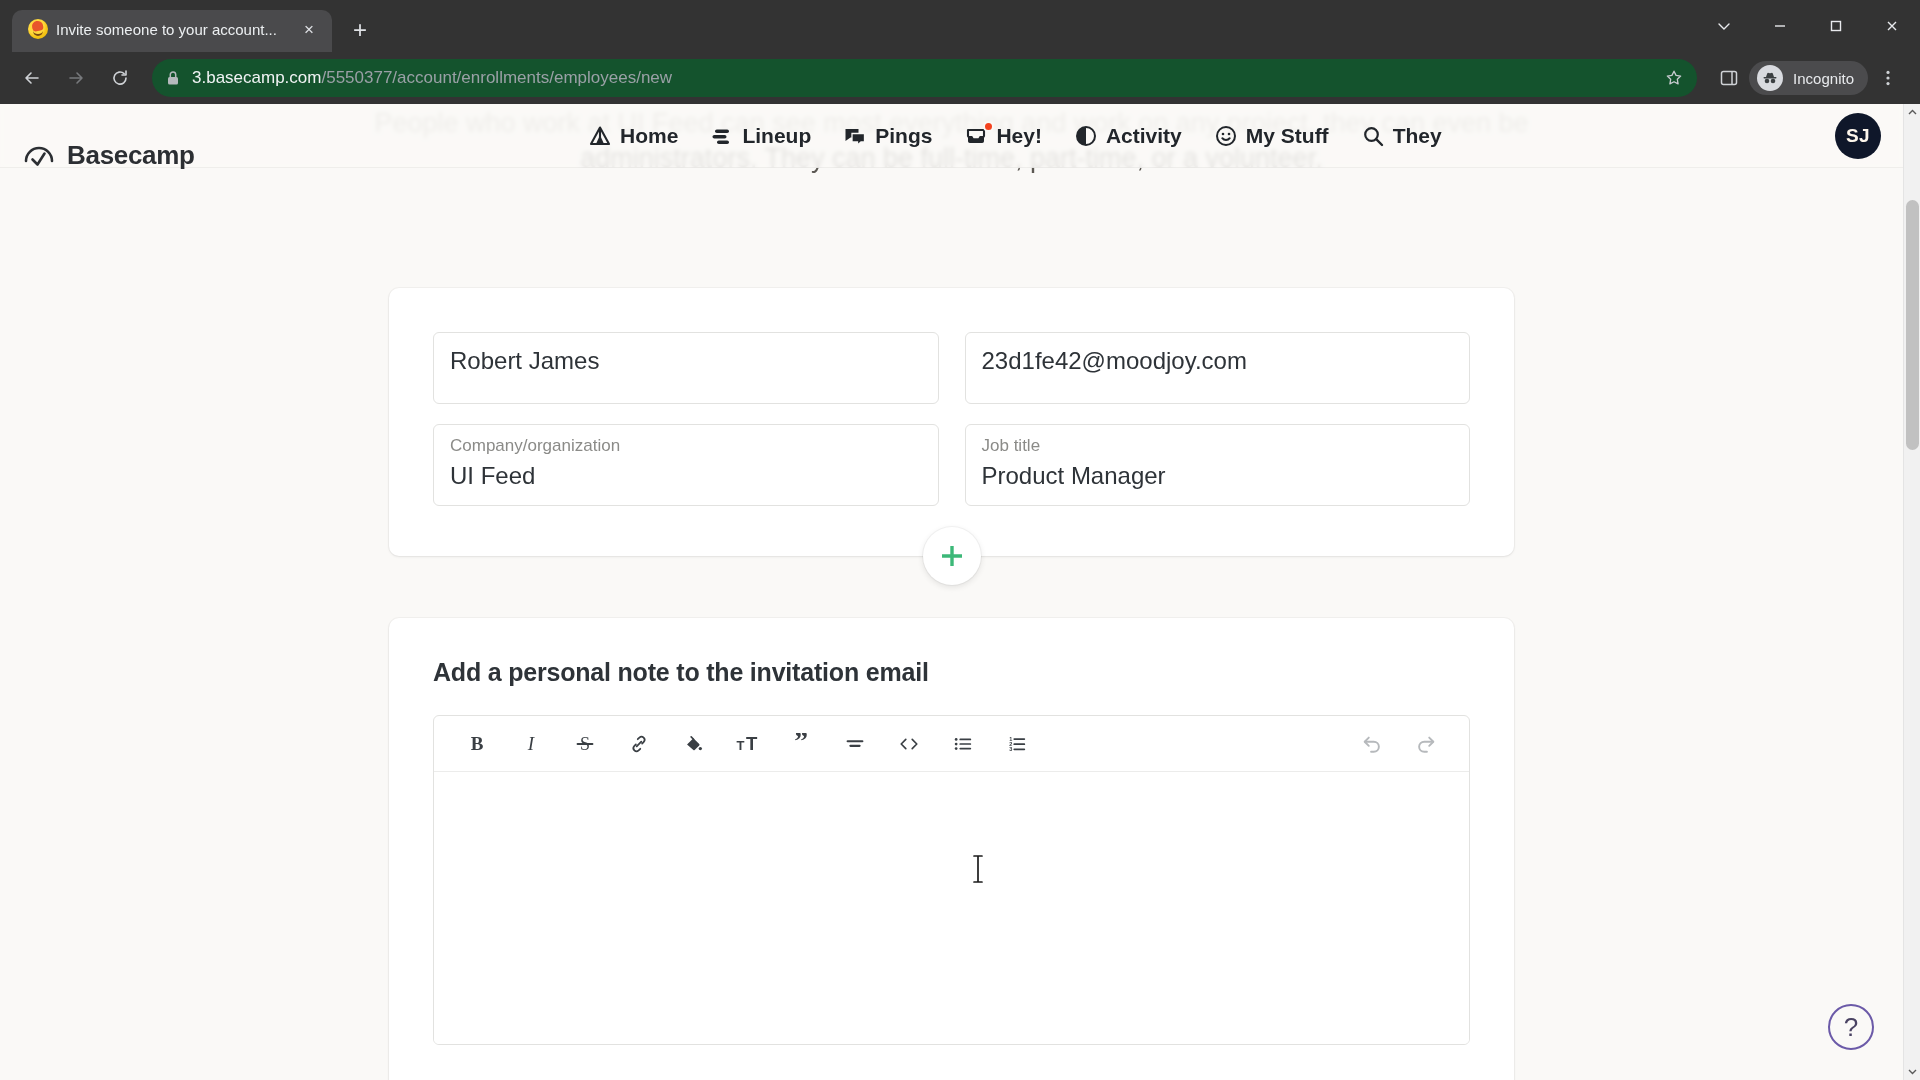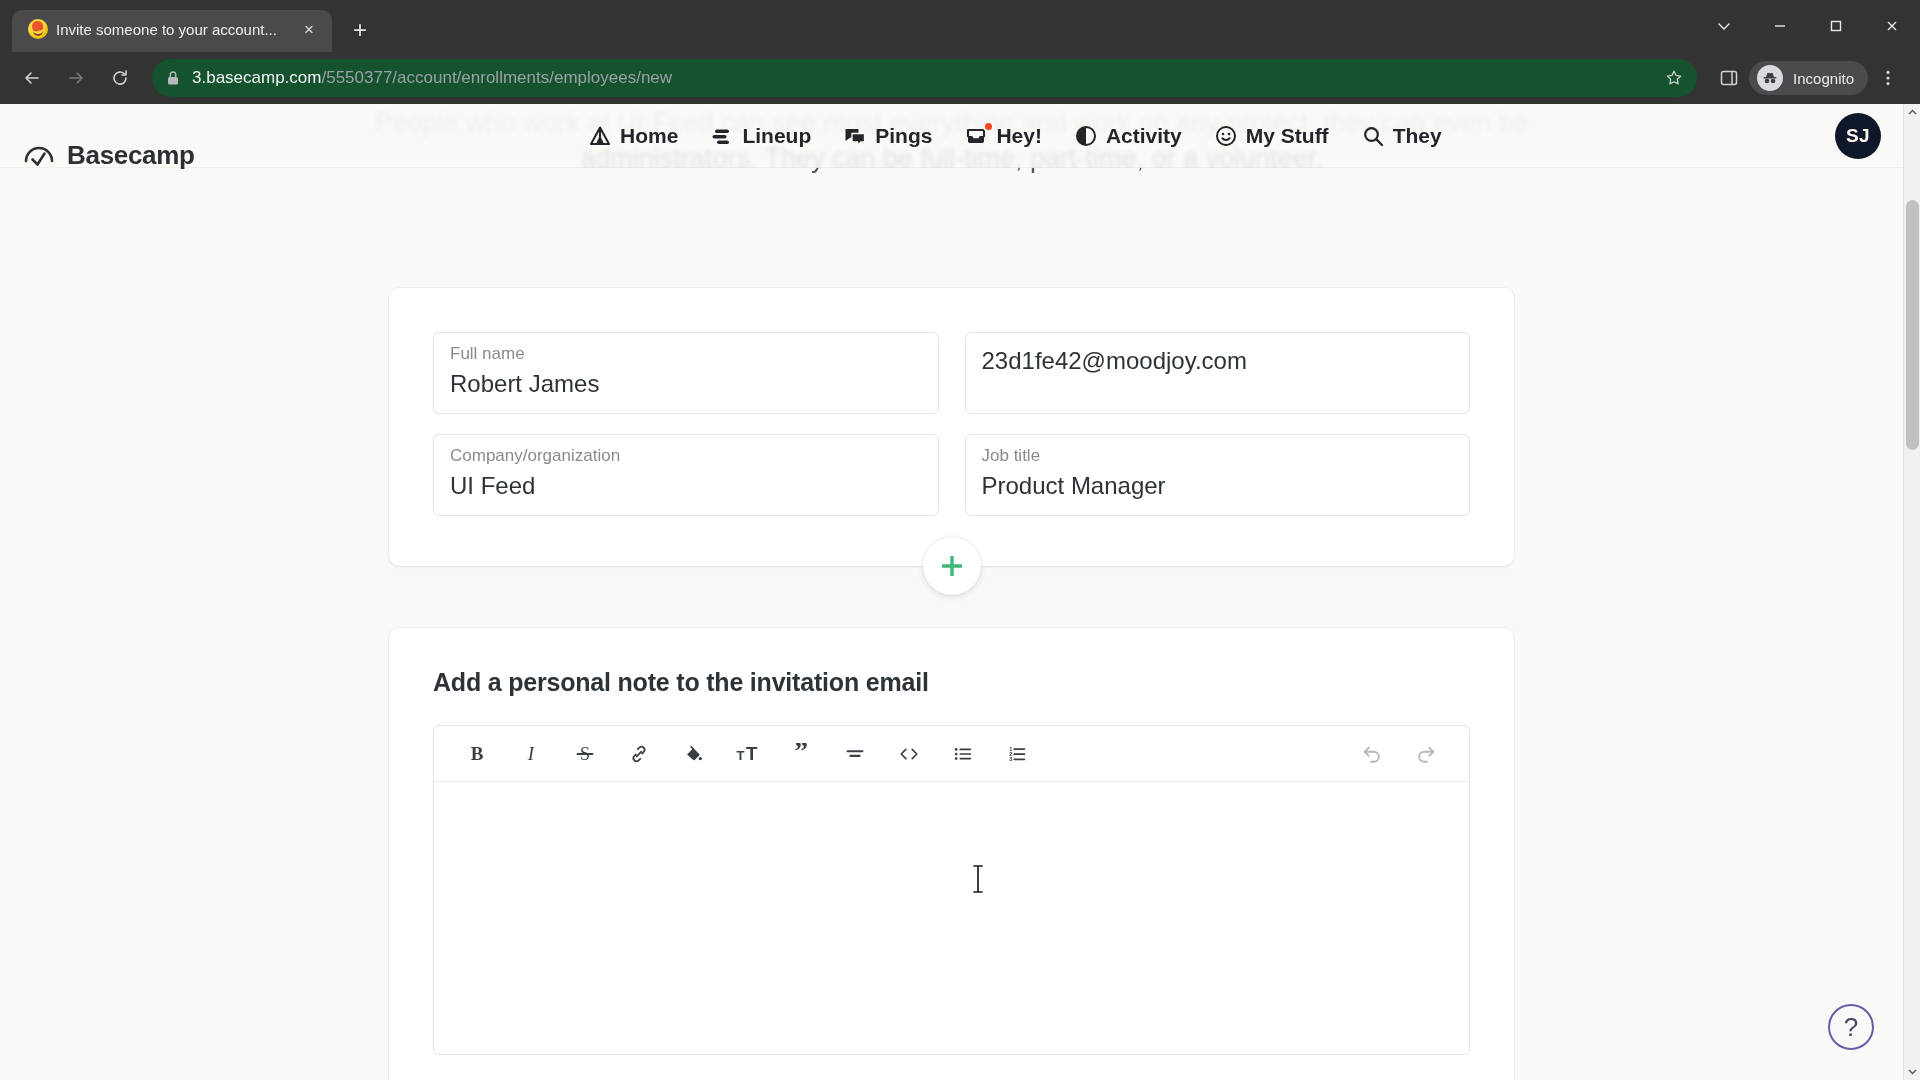--- a/index.html
+++ b/index.html
@@ -336,21 +336,20 @@
         <div>People who work at UI Feed can see most everything and work on any project, they can even be</div>
         <div class="l2">administrators. They can be full-time, part-time, or a volunteer.</div>
       </div>
 
       <div class="card-wrap">
 
         <div class="card person-card">
           <div class="field-grid">
 
             <div class="field">
-              <div class="field-label">Full name</div>
               <div class="field-value">Robert James</div>
             </div>
 
             <div class="field">
               <div class="field-value">23d1fe42@moodjoy.com</div>
             </div>
 
             <div class="field">
               <div class="field-label">Company/organization</div>
               <div class="field-value">UI Feed</div>

